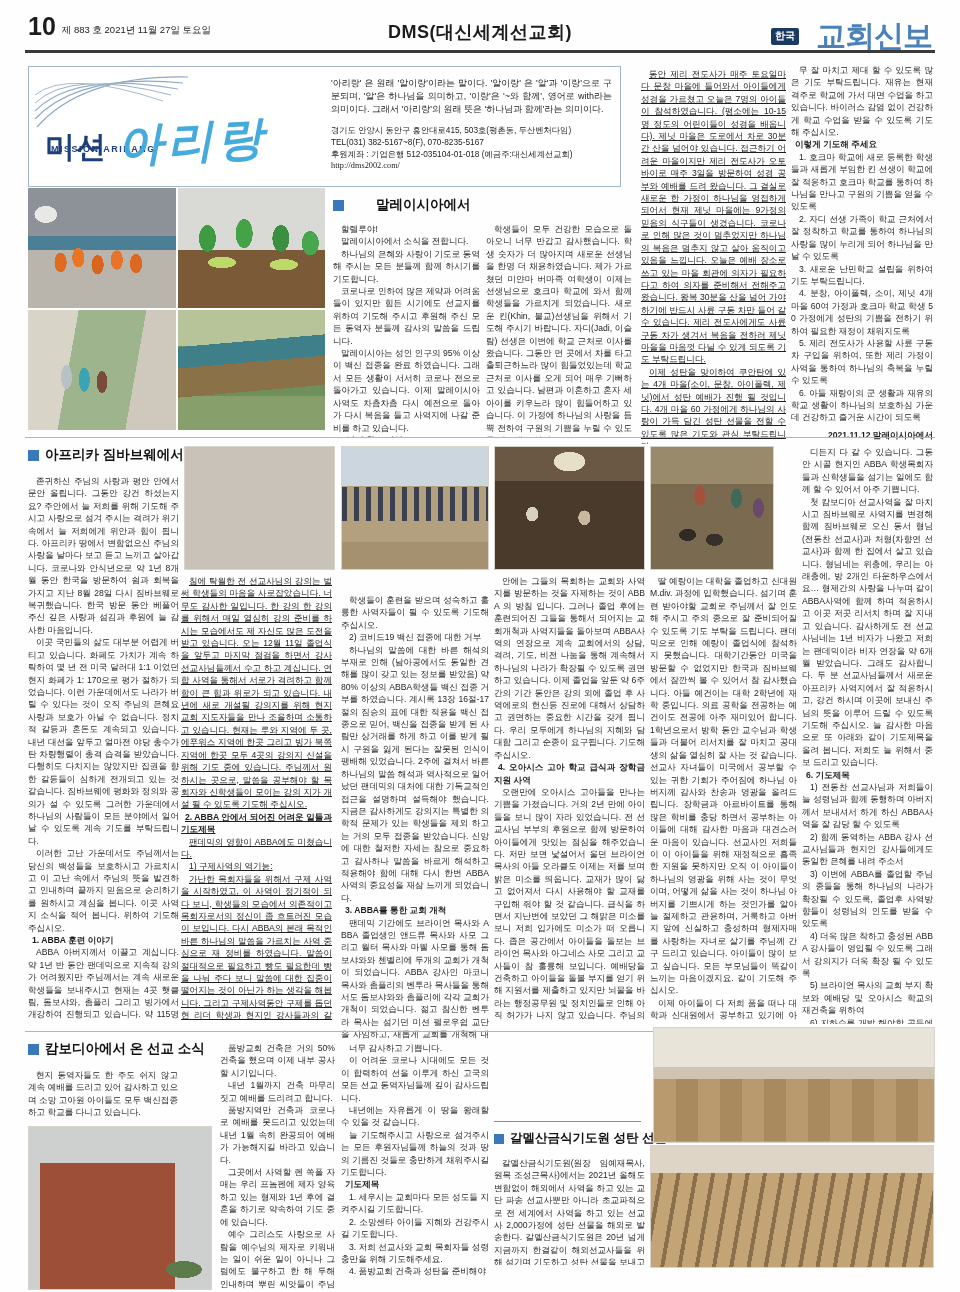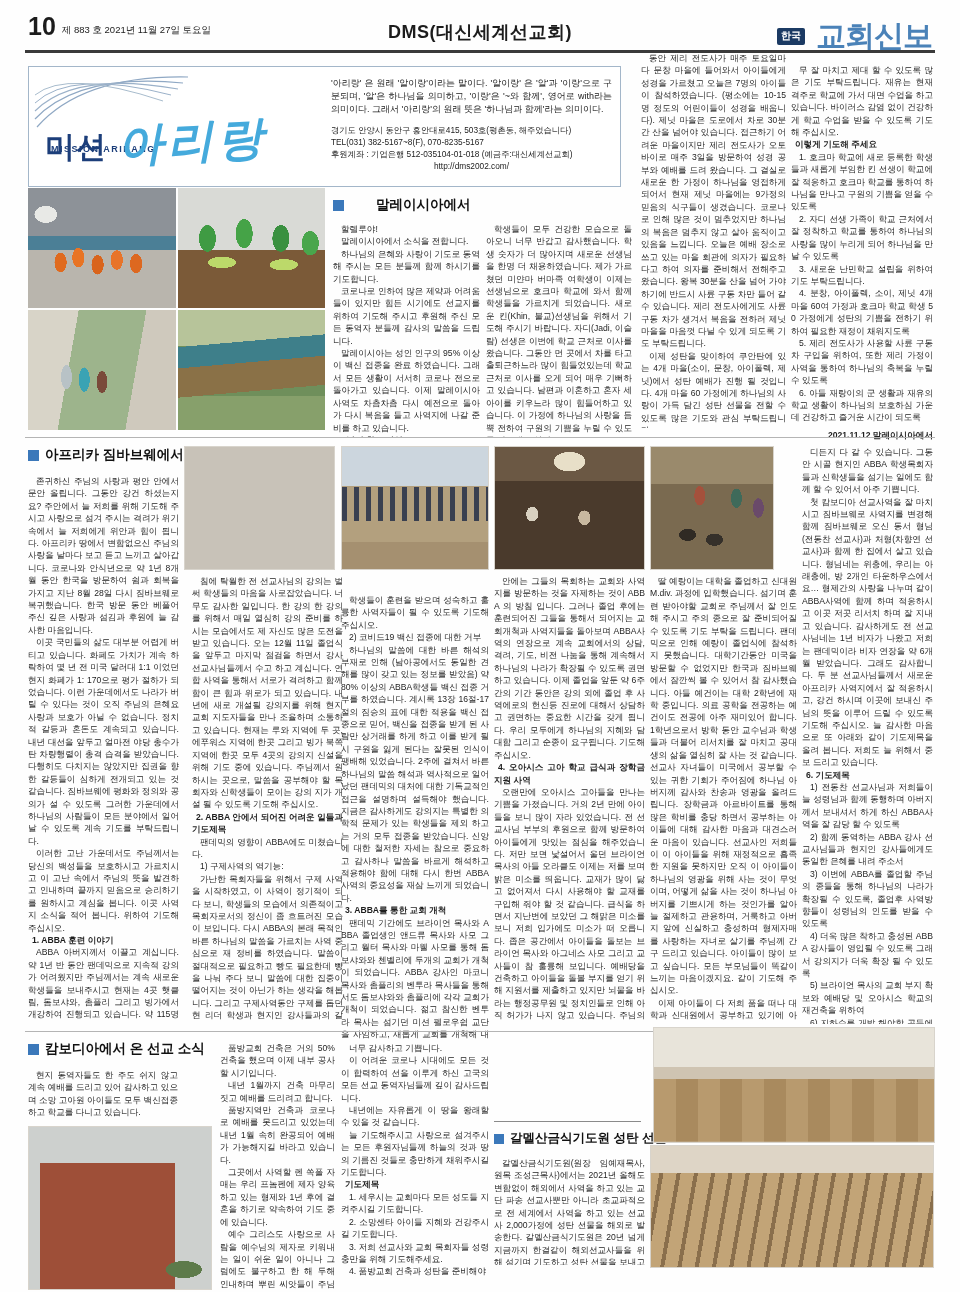--- a/index.html
+++ b/index.html
@@ -3,35 +3,35 @@
 <meta charset="utf-8">
 <style>
   html,body{margin:0;padding:0;background:#e9e9e9;}
   .page{position:relative;width:960px;height:1292px;background:#fefefe;margin:0 auto;overflow:hidden;
         font-family:"Liberation Sans","DejaVu Sans",sans-serif;color:#1c1c1c;}
   
   .hdr-left{position:absolute;left:28px;top:14px;display:flex;align-items:flex-end;gap:6px;}
   .page-num{font-size:25px;font-weight:700;line-height:1;}
   .issue{font-size:9.5px;color:#222;padding-bottom:2px;}
   .hdr-center{position:absolute;left:0;right:0;top:20px;text-align:center;font-size:18px;font-weight:700;letter-spacing:.5px;}
-  .hdr-logo{position:absolute;right:28px;top:16px;display:flex;align-items:center;gap:11px;}
+  .hdr-logo{position:absolute;right:28px;top:16px;display:flex;align-items:center;gap:17px;}
   .hdr-logo-box{background:#1b3a63;color:#fff;font-size:10px;font-weight:700;padding:3px 4px 4px;border-radius:2px;line-height:1;}
   .hdr-logo-big{font-size:30px;font-weight:800;color:#4a82b8;letter-spacing:-1px;}
   .hdr-rule{position:absolute;left:25px;right:25px;top:50px;height:3px;background:#3a3a3a;}
   
   .masthead{position:absolute;left:28px;top:66px;width:591px;height:119px;border:1px solid #a3b6c9;background:#fff;}
   .mh-waves{position:absolute;left:4px;top:2px;}
   .mh-mission{position:absolute;left:22px;top:49px;font-size:9px;font-weight:700;color:#1c3e7a;letter-spacing:1.5px;margin-top:28px;}
   .mh-kor1{position:absolute;left:16px;top:60px;font-size:30px;font-weight:900;color:#1c3e7a;letter-spacing:1px;}
   .mh-kor2{position:absolute;left:88px;top:44px;font-size:46px;font-weight:800;font-style:italic;color:#45aadc;
            transform:rotate(-3deg);letter-spacing:4px;white-space:nowrap;}
   .mh-right{position:absolute;left:302px;top:10px;width:281px;}
   .mh-intro{font-size:9px;line-height:13.2px;text-align:justify;color:#222;}
   .mh-addr{margin-top:7px;font-size:8.3px;line-height:12.2px;color:#222;}
-  .mh-url{text-align:center;}
+  .mh-url{text-align:left;font-family:Liberation Serif, serif;}
   
   .col{position:absolute;font-size:8.6px;line-height:12.4px;text-align:justify;overflow:hidden;word-break:break-all;color:#1e1e1e;}
   .col p{margin:0;text-indent:8px;}
   .col p.sub{font-weight:700;text-indent:4px;}
   .sig{margin-top:5px;}
   .sig p{text-align:right;font-weight:700;text-indent:0;line-height:13px;}
   .headline{position:absolute;font-size:13.5px;font-weight:800;color:#111;display:flex;align-items:center;gap:6px;white-space:nowrap;}
   .bullet{width:11px;height:11px;background:#3b78ba;display:inline-block;flex:0 0 auto;}
   .divider{position:absolute;left:25px;right:25px;height:1px;background:#b4b4b4;}
   .mini-divider{position:absolute;height:1px;background:#8a8a8a;}
@@ -122,21 +122,21 @@
       <path d="M2,42 Q42,2 145,20" fill="none" stroke="#9bb1c9" stroke-width="1.1"></path>
       <path d="M2,34 Q38,0 138,26" fill="none" stroke="#9bb1c9" stroke-width="1"></path>
       <path d="M2,26 Q34,0 130,32" fill="none" stroke="#a8bccd" stroke-width="1"></path>
     </svg>
     <div class="mh-mission">MISSION ARIRANG</div>
     <div class="mh-kor1">미션</div>
     <div class="mh-kor2">아리랑</div>
     <div class="mh-right">
       <div class="mh-intro">'아리랑' 은 원래 '알이랑'이라는 말이다. '알이랑' 은 '알'과 '이랑'으로 구분되며, '알'은 하나님을 의미하고, '이랑'은 '~와 함께', 영어로 with라는 의미이다. 그래서 '아리랑'의 원래 뜻은 '하나님과 함께'라는 의미이다.</div>
       <div class="mh-addr">
-        <div>경기도 안양시 동안구 흥안대로415, 503호(평촌동, 해주었습니다)</div>
+        <div>경기도 안양시 동안구 흥안대로415, 503호(평촌동, 두산벤처다임)</div>
         <div>TEL(031) 382-5167~8(F), 070-8235-5167</div>
         <div>후원계좌 : 기업은행 512-035104-01-018 (예금주:대신세계선교회)</div>
         <div class="mh-url">http://dms2002.com/</div>
       </div>
     </div>
   </div>
 
   <div class="headline" style="left:333px;top:196px;gap:32px;">
     <span class="bullet"></span>
     <span>말레이시아에서</span>
@@ -153,21 +153,21 @@
       <p>할렐루야!</p>
       <p>말레이시아에서 소식을 전합니다.</p>
       <p>하나님의 은혜와 사랑이 기도로 동역해 주시는 모든 분들께 함께 하시기를 기도합니다.</p>
       <p>코로나로 인하여 많은 제약과 어려움들이 있지만 힘든 시기에도 선교지를 위하여 기도해 주시고 후원해 주신 모든 동역자 분들께 감사의 말씀을 드립니다.</p>
       <p>말레이시아는 성인 인구의 95% 이상이 백신 접종을 완료 하였습니다. 그래서 모든 생활이 서서히 코로나 전으로 돌아가고 있습니다. 이제 말레이시아 사역도 차츰차츰 다시 예전으로 돌아가 다시 복음을 들고 사역지에 나갈 준비를 하고 있습니다.</p>
       <p class="sub">1. 난민 학교 사역</p>
     </div>
   <div class="col" style="left:486px;top:223px;width:146px;height:215px;">
       <p>학생들이 모두 건강한 모습으로 돌아오니 너무 반갑고 감사했습니다. 학생 숫자가 더 많아지며 새로운 선생님을 한명 더 채용하였습니다. 제가 가르쳤던 미얀마 버마족 여학생이 이제는 선생님으로 호크마 학교에 와서 함께 학생들을 가르치게 되었습니다. 새로운 킨(Khin, 불교)선생님을 위해서 기도해 주시기 바랍니다. 자디(Jadi, 이슬람) 선생은 이번에 학교 근처로 이사를 왔습니다. 그동안 먼 곳에서 차를 타고 출퇴근하느라 많이 힘들었있는데 학교 근처로 이사를 오게 되어 매우 기뻐하고 있습니다. 남편과 이혼하고 혼자 세 아이를 키우느라 많이 힘들어하고 있습니다. 이 가정에 하나님의 사랑을 듬뿍 전하여 구원의 기쁨을 누릴 수 있도록 기도해 주십시오.</p>
     </div>
-  <div class="col" style="left:641px;top:52px;width:145px;height:376px;">
+  <div class="col" style="left:641px;top:68px;width:145px;height:376px;text-decoration:underline;">
       <p>동안 제리 전도사가 매주 토요일마다 문창 마을에 들어와서 아이들에게 성경을 가르쳤고 오늘은 7명의 아이들이 참석하였습니다. (평소에는 10-15명 정도의 어린이들이 성경을 배웁니다). 제닛 마을은 도로에서 차로 30분간 산을 넘어야 있습니다. 접근하기 어려운 마을이지만 제리 전도사가 오토바이로 매주 3일을 방문하여 성경 공부와 예배를 드려 왔습니다. 그 결실로 새로운 한 가정이 하나님을 영접하게 되어서 현재 제닛 마을에는 9가정의 믿음의 식구들이 생겼습니다. 코로나로 인해 많은 것이 멈추었지만 하나님의 복음은 멈추지 않고 살아 움직이고 있음을 느낍니다. 오늘은 예배 장소로 쓰고 있는 마을 회관에 의자가 필요하다고 하여 의자를 준비해서 전해주고 왔습니다. 왕복 30분을 산을 넘어 가야 하기에 반드시 사륜 구동 차만 들어 갈 수 있습니다. 제리 전도사에게도 사륜 구동 차가 생겨서 복음을 전하러 제닛 마을을 마음껏 다닐 수 있게 되도록 기도 부탁드립니다.</p>
       <p>이제 성탄을 맞이하여 쿠안탄에 있는 4개 마을(소이, 문창, 아이폴렉, 제닛)에서 성탄 예배가 진행 될 것입니다. 4개 마을 60 가정에게 하나님의 사랑이 가득 담긴 성탄 선물을 전할 수 있도록 많은 기도와 관심 부탁드립니다.</p>
     </div>
   <div class="col" style="left:791px;top:64px;width:142px;height:376px;">
     <div>
         <p>무 잘 마치고 제대 할 수 있도록 많은 기도 부탁드립니다. 재유는 현재 격주로 학교에 가서 대면 수업을 하고 있습니다. 바이러스 감염 없이 건강하게 학교 수업을 받을 수 있도록 기도해 주십시오.</p>
         <p class="sub">이렇게 기도해 주세요</p>
         <p>1. 호크마 학교에 새로 등록한 학생들과 새롭게 부임한 킨 선생이 학교에 잘 적응하고 호크마 학교를 통하여 하나님을 만나고 구원의 기쁨을 얻을 수 있도록</p>
         <p>2. 자디 선생 가족이 학교 근처에서 잘 정착하고 학교를 통하여 하나님의 사랑을 많이 누리게 되어 하나님을 만날 수 있도록</p>
         <p>3. 새로운 난민학교 설립을 위하여 기도 부탁드립니다.</p>
@@ -192,21 +192,21 @@
   <div class="ph ph-meeting" style="left:494px;top:446px;width:151px;height:124px;"></div>
   <div class="ph ph-cooking" style="left:650px;top:446px;width:124px;height:124px;"></div>
 
   <div class="col" style="left:28px;top:475px;width:151px;height:548px;">
       <p>존귀하신 주님의 사랑과 평안 안에서 문안 올립니다. 그동안 강건 하셨는지요? 주안에서 늘 저희를 위해 기도해 주시고 사랑으로 섬겨 주시는 격려가 위기 속에서 늘 저희에게 위안과 힘이 됩니다. 아프리카 땅에서 변함없으신 주님의 사랑을 날마다 보고 듣고 느끼고 살아갑니다. 코로나와 안식년으로 약 1년 8개월 동안 한국을 방문하여 쉼과 회복을 가지고 지난 8월 28일 다시 짐바브웨로 복귀했습니다. 한국 방문 동안 베풀어 주신 깊은 사랑과 섬김과 후원에 늘 감사한 마음입니다.</p>
       <p>이곳 국민들의 삶도 대부분 어렵게 버티고 있습니다. 화폐도 가치가 계속 하락하여 몇 년 전 미국 달러대 1:1 이었던 현지 화폐가 1: 170으로 평가 절하가 되었습니다. 이런 가운데에서도 나라가 버틸 수 있다는 것이 오직 주님의 은혜요 사랑과 보호가 아닐 수 없습니다. 정치적 갈등과 혼돈도 계속되고 있습니다. 내년 대선을 앞두고 얼마전 야당 총수가 탄 차량행렬이 총격 습격을 받았습니다. 다행히도 다치지는 않았지만 집권을 향한 갈등들이 심하게 전개되고 있는 것 같습니다. 짐바브웨에 평화와 정의와 공의가 설 수 있도록 그러한 가운데에서 하나님의 사람들이 모든 분야에서 일어날 수 있도록 계속 기도를 부탁드립니다.</p>
       <p>이러한 고난 가운데서도 주님께서는 당신의 백성들을 보호하시고 가르치시고 이 고난 속에서 주님의 뜻을 발견하고 인내하며 끝까지 믿음으로 승리하기를 원하시고 계심을 봅니다. 이곳 사역지 소식을 적어 봅니다. 위하여 기도해 주십시오.</p>
       <p class="sub">1. ABBA 훈련 이야기</p>
       <p>ABBA 아버지께서 이끌고 계십니다. 약 1년 반 동안 팬데믹으로 지속적 강의가 어려웠지만 주님께서는 계속 새로운 학생들을 보내주시고 현재는 4곳 햇클림, 돔보샤와, 촘플리 그리고 빙가에서 개강하여 진행되고 있습니다. 약 115명의 학생들이 훈련에 임하고 있습니다. 다만 빙가는 코비드19로 올해는 장거리 강의를 자제 하기로 하여 현지인 강사인 무쳄바 목사가 교재를 읽으면서 학생들과 함께 하고 있습니다. 특별히 감사한 것은 짐바브웨 선교사로 오신 전동찬 선교사님 께서 ABBA에 조인 하셔서 전적으로 강의해 주시고 계십니다. 오랫동안 신학교 교수로 목회상담학을 전공하신, 가르</p>
     </div>
-  <div class="col" style="left:192px;top:575px;width:151px;height:448px;">
+  <div class="col" style="left:181px;top:575px;width:151px;height:448px;text-decoration:underline;">
       <p>침에 탁월한 전 선교사님의 강의는 벌써 학생들의 마음을 사로잡았습니다. 너무도 감사한 일입니다. 한 강의 한 강의를 위해서 매일 열심히 강의 준비를 하시는 모습에서도 제 자신도 많은 도전을 받고 있습니다. 오는 12월 11일 졸업식을 앞두고 마지막 점검을 하면서 강사 선교사님들께서 수고 하고 계십니다. 연합 사역을 통해서 서로가 격려하고 함께 함이 큰 힘과 위로가 되고 있습니다. 내년에 새로 개설될 강의지를 위해 현지 교회 지도자들을 만나 조율하며 소통하고 있습니다. 현재는 루와 지역에 두 곳, 에푸워스 지역에 한곳 그리고 빙가 북쪽 지역에 한곳 모두 4곳의 강의지 신설을 위해 기도 중에 있습니다. 주님께서 원하시는 곳으로, 말씀을 공부해야 할 목회자와 신학생들이 모이는 강의 지가 개설 될 수 있도록 기도해 주십시오.</p>
       <p class="sub">2. ABBA 안에서 되어진 어려운 일들과 기도제목</p>
       <p>팬데믹의 영향이 ABBA에도 미쳤습니다.</p>
       <p>1) 구제사역의 역기능:</p>
       <p>가난한 목회자들을 위해서 구제 사역을 시작하였고, 이 사역이 정기적이 되다 보니, 학생들의 모습에서 의존적이고 목회자로서의 정신이 좀 흐트러진 모습이 보입니다. 다시 ABBA의 본래 목적인 바른 하나님의 말씀을 가르치는 사역 중심으로 재 정비를 하였습니다. 말씀이 절대적으로 필요하고 빵도 필요한데 빵을 나눠 주다 보니 말씀에 대한 집중이 떨어지는 것이 아닌가 하는 생각을 해봅니다. 그리고 구제사역동안 구제를 돕던 현 리더 학생과 현지인 강사들과의 갈등, 그리고 그 학생이 두명의 아내를 두고 있었던 일들이 드러나 비슷한 부도덕한 일을 한 다른 한 학생에 대해 권면하고 벌어진 일들에 대한 수습 그리고 ABBA 강의로부터 정학시켜야 하는 일도 있었습니다. 지금은 많이 안정이 되었습니다. 거룩함으로</p>
     </div>
   <div class="col" style="left:341px;top:594px;width:148px;height:448px;">
       <p>학생들이 훈련을 받으며 성숙하고 훌륭한 사역자들이 될 수 있도록 기도해 주십시오.</p>
       <p>2) 코비드19 백신 접종에 대한 거부</p>
       <p>하나님의 말씀에 대한 바른 해석의 부재로 인해 (남아공에서도 동일한 견해를 많이 갖고 있는 정보를 받았음) 약 80% 이상의 ABBA학생들 백신 접종 거부를 하였습니다. 계시록 13장 16절-17절의 짐승의 표에 대한 적용을 백신 접종으로 믿어, 백신을 접종을 받게 된 사람만 상거래를 하게 하고 이를 받게 될 시 구원을 잃게 된다는 잘못된 인식이 팽배해 있었습니다. 2주에 걸쳐서 바른 하나님의 말씀 해석과 역사적으로 일어났던 팬데믹의 대처에 대한 기독교적인 접근을 설명하며 설득해야 했습니다. 지금은 감사하게도 강의지는 특별한 의학적 문제가 있는 학생들을 제외 하고는 거의 모두 접종을 받았습니다. 신앙에 대한 철저한 자세는 참으로 중요하고 감사하나 말씀을 바르게 해석하고 적용해야 함에 대해 다시 한번 ABBA 사역의 중요성을 재삼 느끼게 되었습니다.</p>

